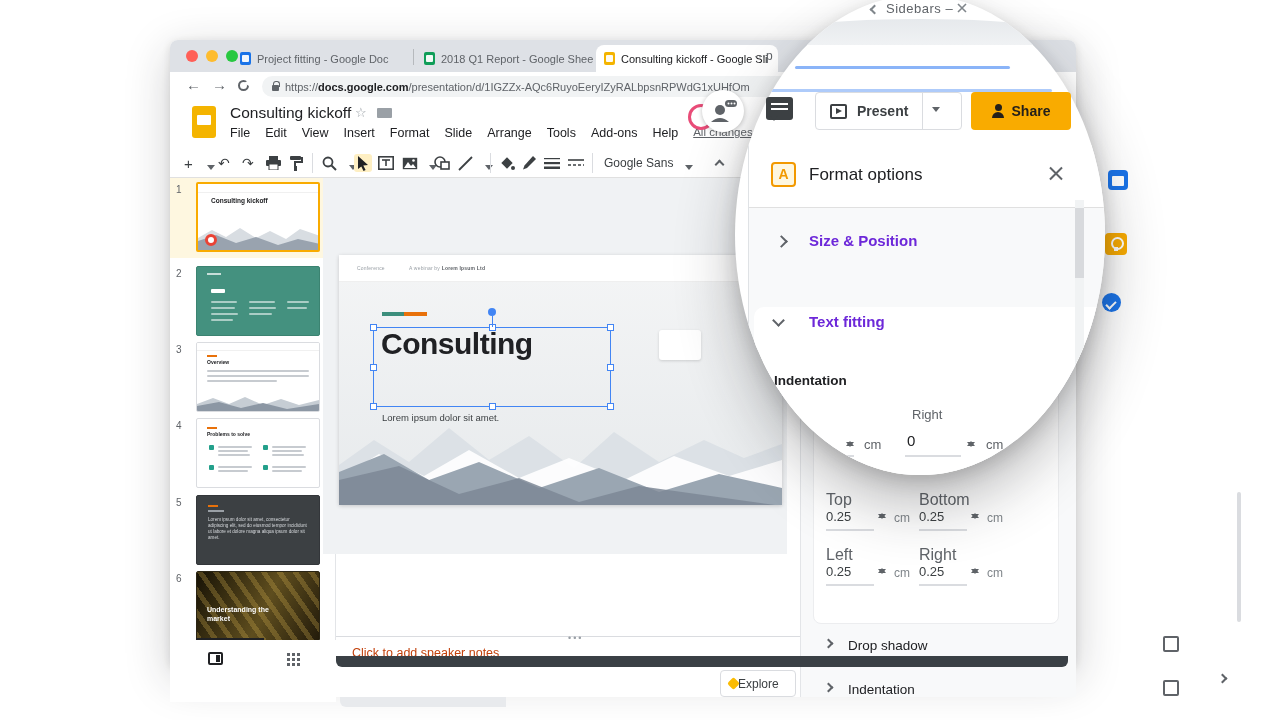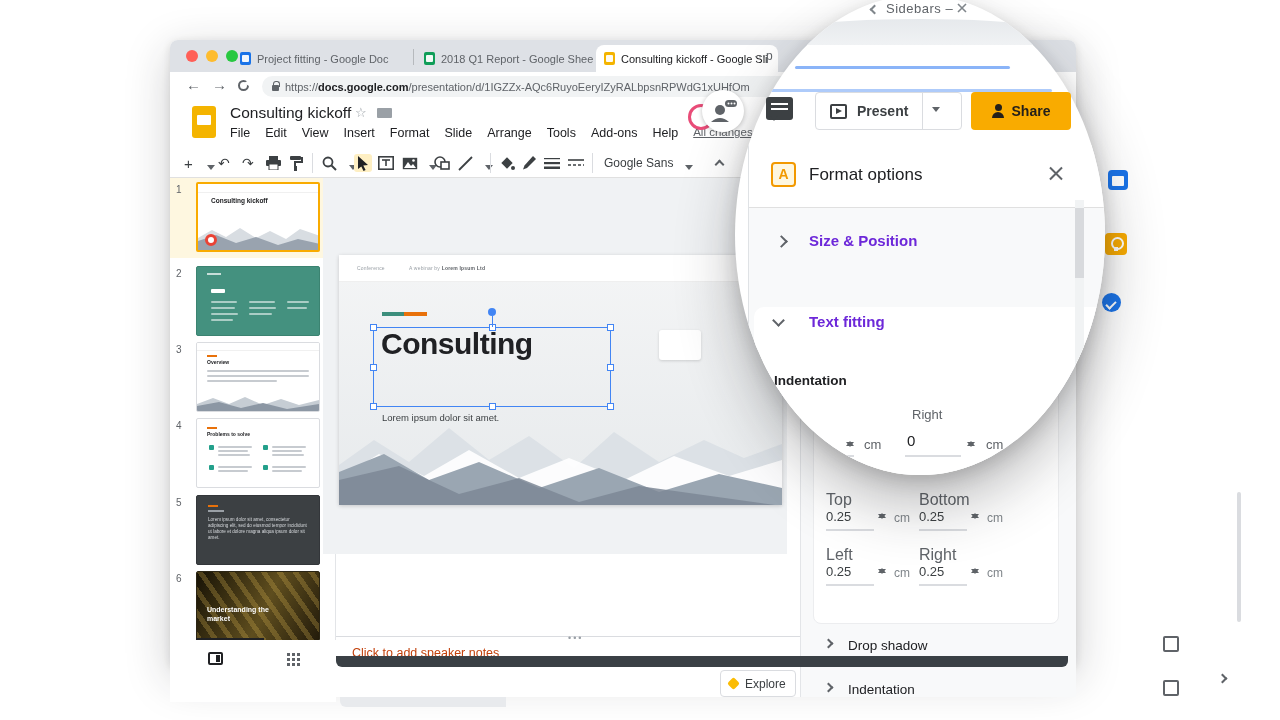--- a/index.html
+++ b/index.html
@@ -106,21 +106,21 @@
   .selbox { left:34px; top:72px; width:238px; height:80px; border:1.5px solid #4285F4; }
   .handle { position:absolute; width:7px; height:7px; background:#fff; border:1.5px solid #4285F4; }
   .rotdot { left:149px; top:53px; width:8px; height:8px; border-radius:50%; background:#4285F4; }
   .rotstem { left:152.5px; top:61px; width:1.5px; height:11px; background:#4285F4; }
   .slidecard { left:320px; top:75px; width:42px; height:30px; background:#fff; border-radius:3px;
     box-shadow:0 1px 3px rgba(0,0,0,.15); }
   .notes { left:166px; top:596px; width:464px; height:61px; background:#fff; border-top:1px solid #DADCE0; }
   .notestext { left:16px; top:9px; font-size:12.5px; color:#c2410c; }
   .dots3 { left:232px; top:-4px; color:#9AA0A6; font-size:9px; letter-spacing:2px; }
   .explore { left:384px; top:33px; width:76px; height:27px; border:1px solid #DADCE0; border-radius:4px;
-    background:#fff; display:flex; align-items:center; gap:7px; padding-left:8px; font-size:12px; color:#3C4043;}
+    background:#fff; display:flex; align-items:center; gap:0; padding-left:8px; font-size:12px; color:#3C4043;}
   .diamond { width:9px; height:9px; background:#FBBC04; transform:rotate(45deg); border-radius:2px;}
 
   
   .sidepanel { left:630px; top:108px; width:276px; height:549px; background:#F8F9FA; border-left:1px solid #E3E5E8; }
   .pcard { left:12px; top:232px; width:246px; height:244px; background:#fff; border-radius:8px;
     border:1px solid #ECEDEF; }
   .flabel { font-size:16px; color:#5F6368; }
   .fval { font-size:13px; color:#3C4043; }
   .funit { font-size:12px; color:#80868B; }
   .fline { position:absolute; height:1.5px; background:#DADCE0; width:48px; }

